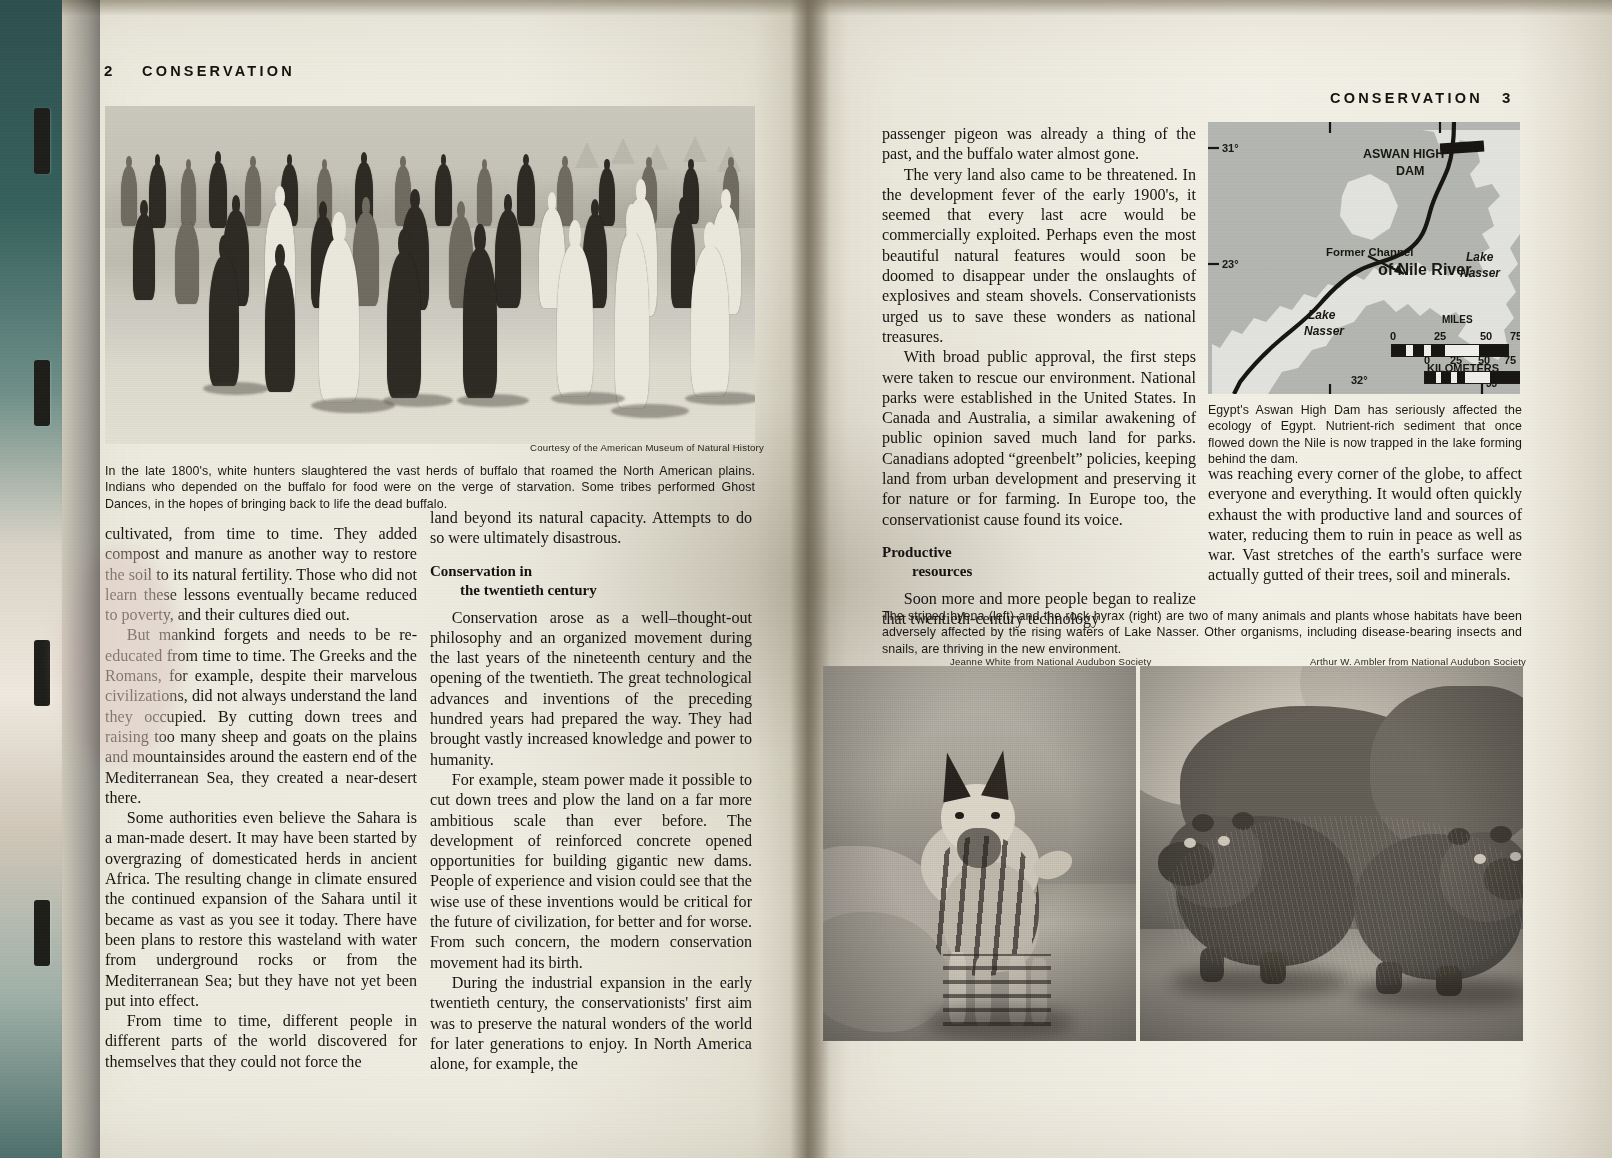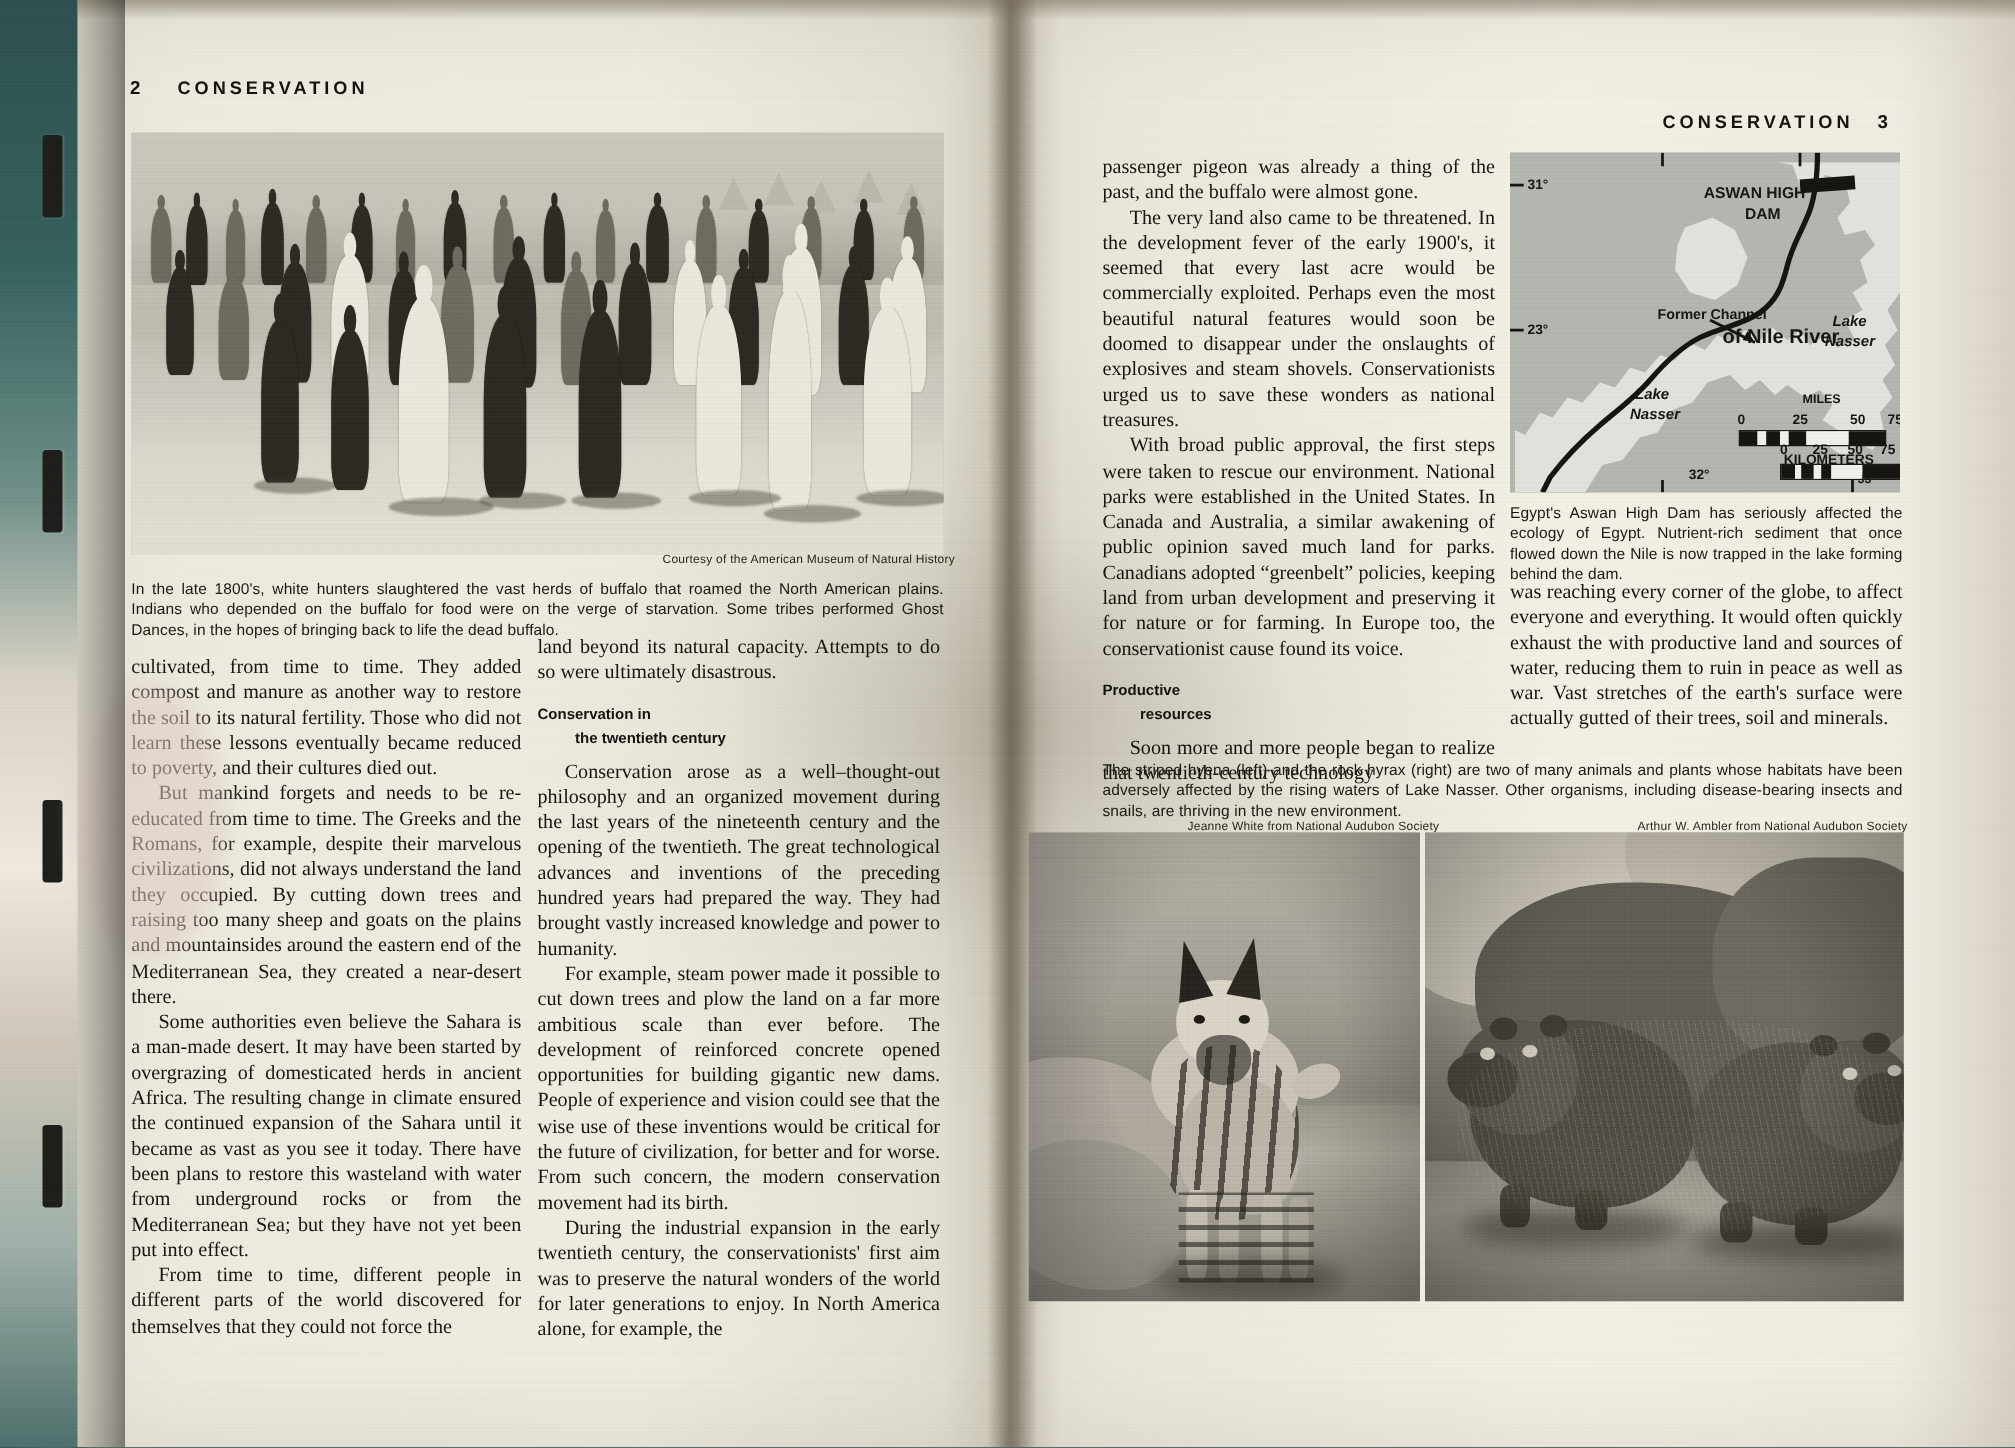--- a/index.html
+++ b/index.html
@@ -46,22 +46,22 @@
        letter-spacing:3.2px;font-size:14.5px;color:#14110e;}
   .folio{position:absolute;font-family:"Liberation Sans",sans-serif;font-weight:bold;
        font-size:15px;color:#14110e;}
 
   .col{position:absolute;font-family:"Liberation Serif",serif;
        font-size:16.1px;line-height:20.3px;color:#17130f;text-align:justify;
        -webkit-hyphens:none;hyphens:none;}
   .col p{margin:0;text-indent:1.35em;}
   .col p.noindent{text-indent:0;}
 
-  .subhead{font-family:Liberation Sans, sans-serif;font-weight:bold;
-     font-size:12px;line-height:19px;color:#14110e;margin:13px 0 8px 0;}
+  .subhead{font-family:Liberation Serif, serif;font-weight:bold;
+     font-size:15px;line-height:19px;color:#14110e;margin:13px 0 8px 0;}
   .subhead .l2{display:block;padding-left:30px;}
 
   .cap{position:absolute;font-family:"Liberation Sans",sans-serif;
        font-size:12.4px;line-height:16.4px;color:#1b1712;text-align:justify;
        letter-spacing:.1px;}
   .credit{position:absolute;font-family:"Liberation Sans",sans-serif;
        font-size:9.6px;color:#2a251d;letter-spacing:.2px;white-space:nowrap;}
 
   
   .illus{position:absolute;overflow:hidden;background:#c9c6bb;}
@@ -383,21 +383,21 @@
     <div class="maptxt" style="left:242px;top:232px;font-size:11px;">25</div>
     <div class="maptxt" style="left:270px;top:232px;font-size:11px;">50</div>
     <div class="maptxt" style="left:296px;top:232px;font-size:11px;">75</div>
     <div class="maptxt" style="left:302px;top:208px;font-size:11px;">75</div>
     <div class="grain" style="opacity:.10"></div>
   </div>
 
   <div class="cap" style="left:1208px;top:402px;width:314px;">Egypt's Aswan High Dam has seriously affected the ecology of Egypt.  Nutrient-rich sediment that once flowed down the Nile is now trapped in the lake forming behind the dam.</div>
 
   <div class="col" style="left:882px;top:124px;width:314px;">
-    <p class="noindent">passenger pigeon was already a thing of the past, and the buffalo were almost gone.</p>
+    <p class="noindent">passenger pigeon was already a thing of the past, and the buffalo water almost gone.</p>
     <p>The very land also came to be threatened.  In the development fever of the early 1900's, it seemed that every last acre would be commercially exploited.  Perhaps even the most beautiful natural features would soon be doomed to disappear under the onslaughts of explosives and steam shovels.  Conservationists urged us to save these wonders as national treasures.</p>
     <p>With broad public approval, the first steps were taken to rescue our environment.  National parks were established in the United States.  In Canada and Australia, a similar awakening of public opinion saved much land for parks.  Canadians adopted “greenbelt” policies, keeping land from urban development and preserving it for nature or for farming.  In Europe too, the conservationist cause found its voice.</p>
     <div class="subhead">
       <span>Productive</span>
       <span class="l2">resources</span>
     </div>
     <p>Soon more and more people began to realize that twentieth-century technology</p>
   </div>
 
   <div class="col" style="left:1208px;top:464px;width:314px;">

